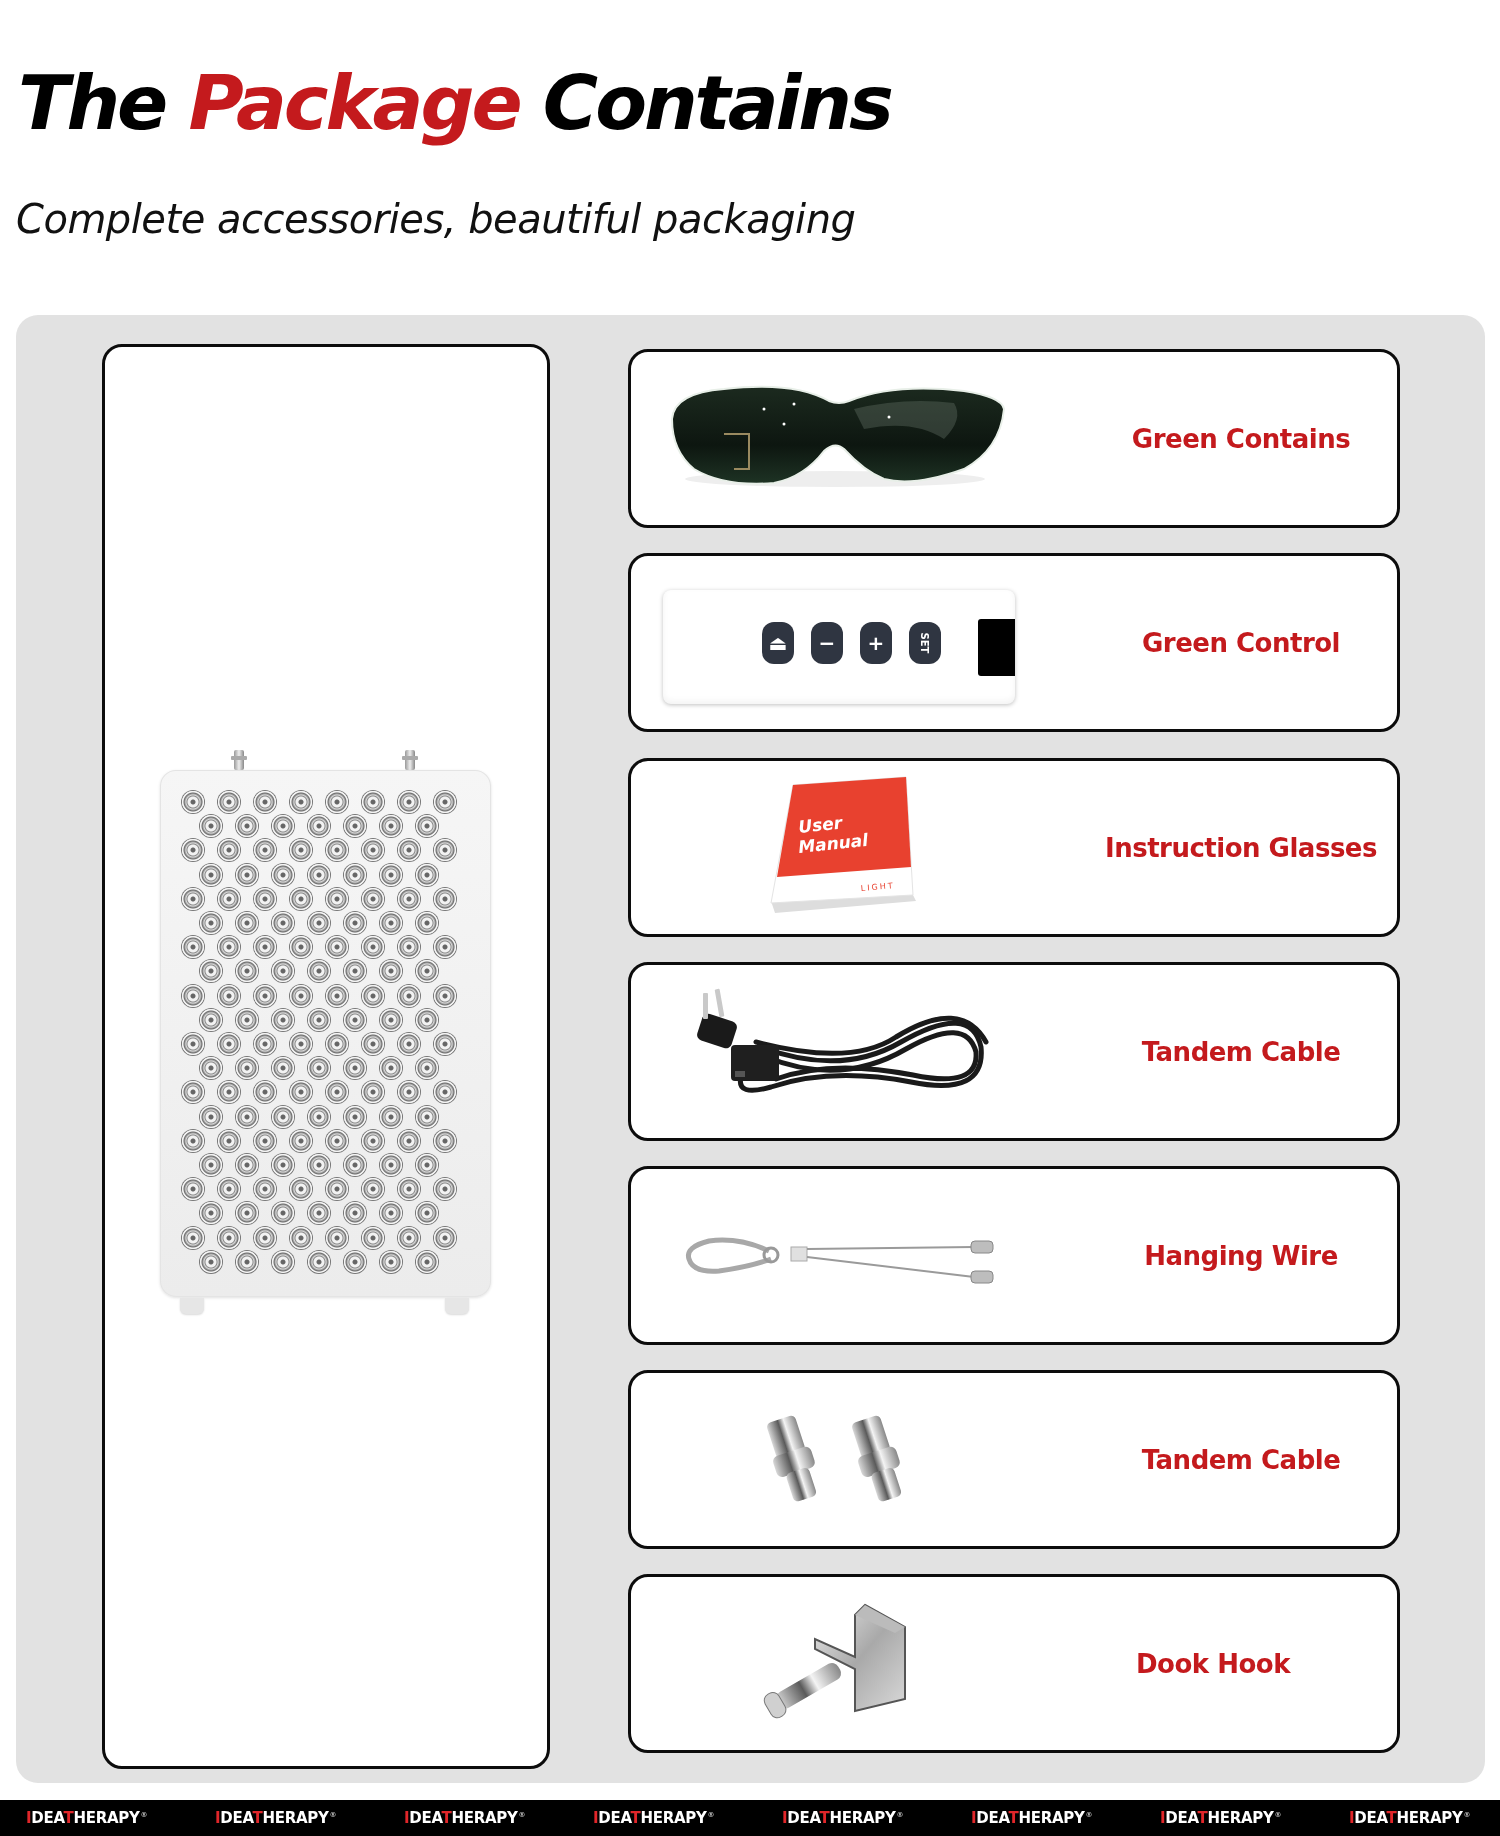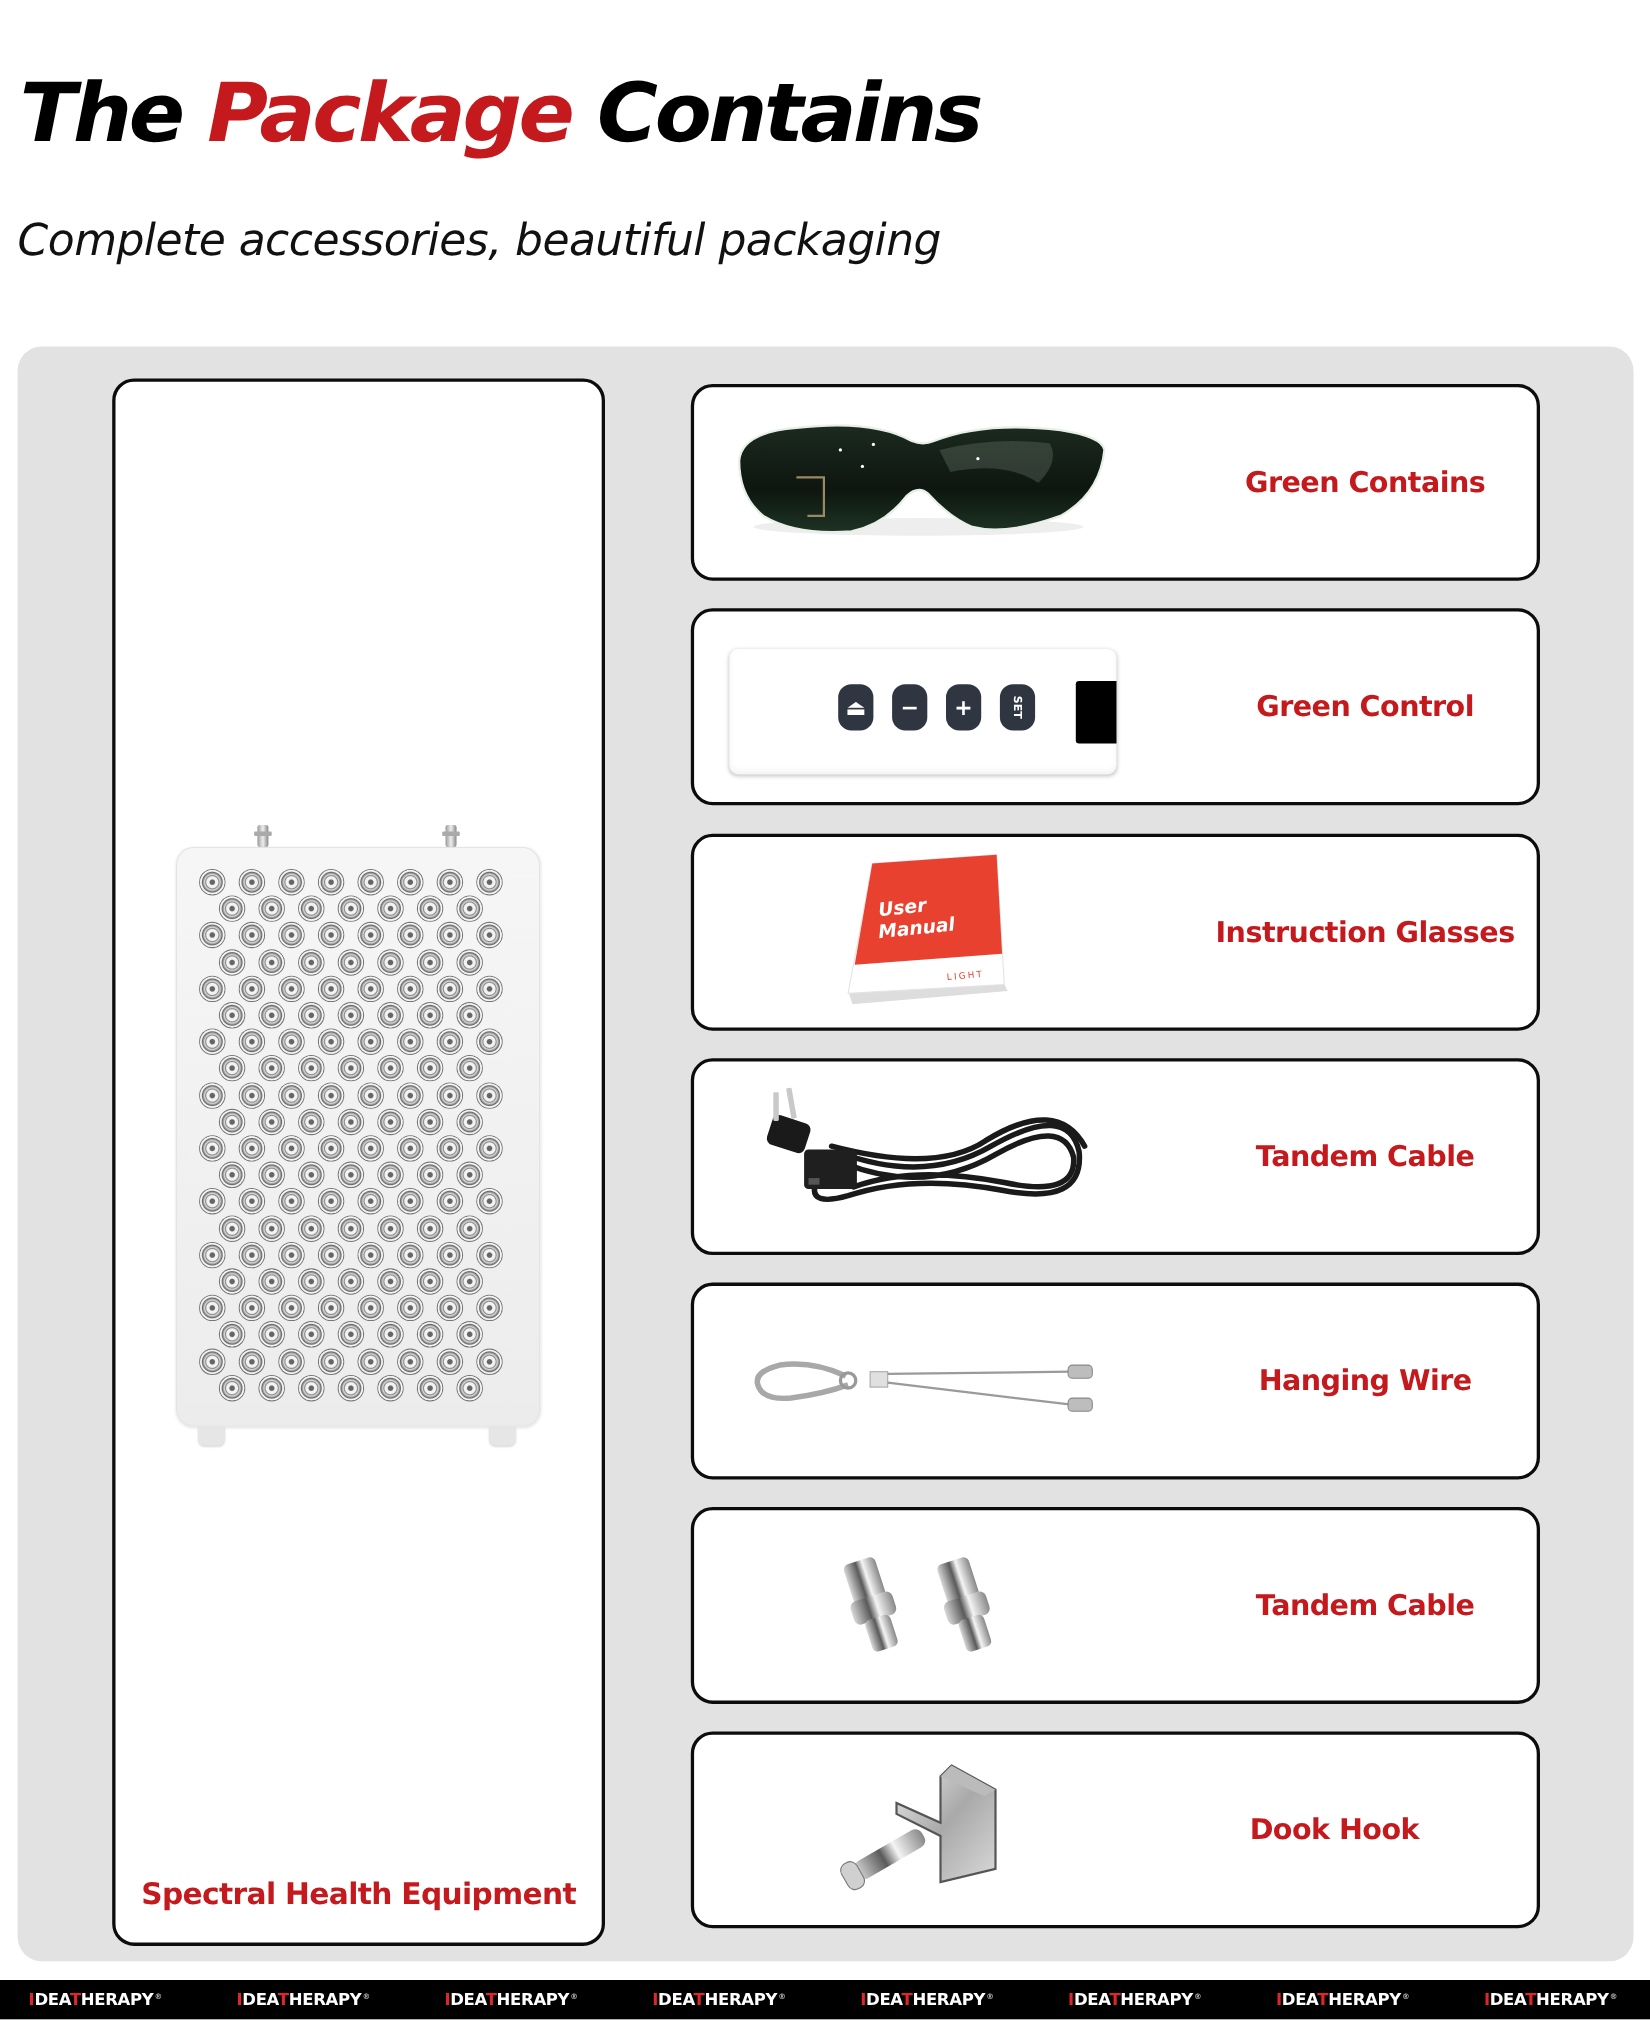--- a/index.html
+++ b/index.html
@@ -257,21 +257,20 @@
         <div class="led" style="left: 76px; top: 480.8px;"></div>
         <div class="led" style="left: 112px; top: 480.8px;"></div>
         <div class="led" style="left: 148px; top: 480.8px;"></div>
         <div class="led" style="left: 184px; top: 480.8px;"></div>
         <div class="led" style="left: 220px; top: 480.8px;"></div>
         <div class="led" style="left: 256px; top: 480.8px;"></div>
       </div>
     <div class="foot" style="left:20px"></div>
     <div class="foot" style="left:285px"></div>
   </div>
-  <div class="main-label">Spectral Health Equipment</div>
 </div>
 
 <div class="card item-card" style="top:349px">
   <svg class="art glasses" viewBox="0 0 342 110">
     <defs>
       <linearGradient id="lens" x1="0" y1="0" x2="0" y2="1">
         <stop offset="0" stop-color="#1c2a1f"></stop>
           <stop offset="0.6" stop-color="#0d1610"></stop>
           <stop offset="1" stop-color="#1e3324"></stop>
       </linearGradient>

